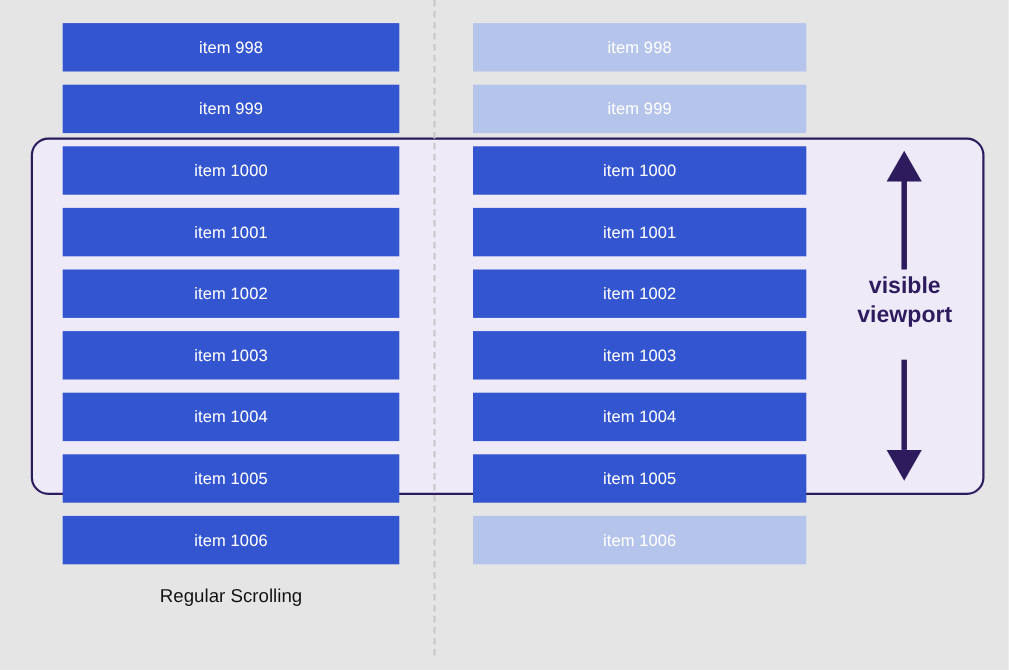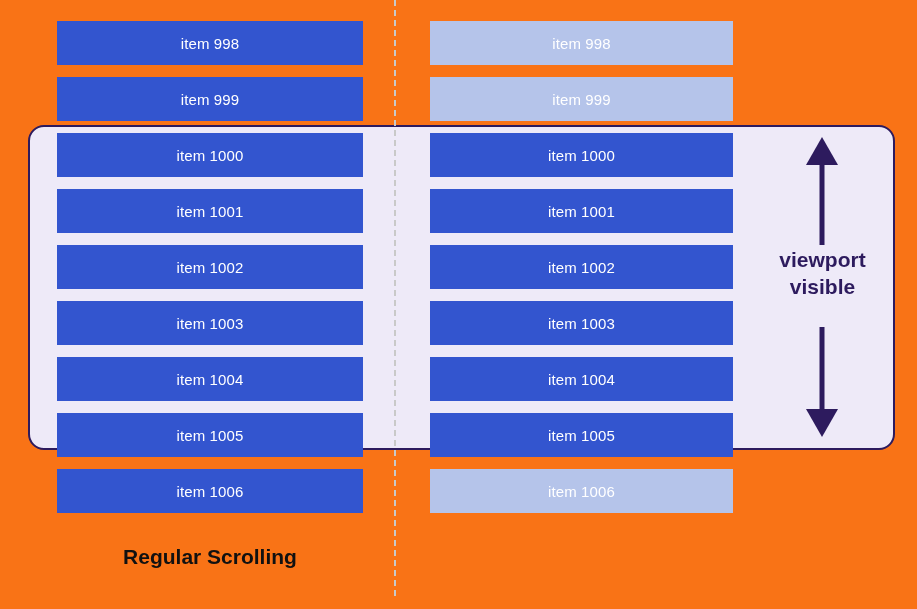--- a/index.html
+++ b/index.html
@@ -10,21 +10,21 @@
   body {
     font-family: "Liberation Sans", sans-serif;
     width: 917px;
     height: 609px;
     overflow: hidden;
   }
   #stage {
     position: relative;
     width: 917px;
     height: 609px;
-    background: #f97316;
+    background: #e5e5e5;
   }
 
   
   .viewport-box {
     position: absolute;
     left: 28px;
     top: 125px;
     width: 867px;
     height: 325px;
     box-sizing: border-box;
@@ -93,23 +93,23 @@
     text-align: center;
     font-size: 21px;
     font-weight: bold;
     line-height: 1.28;
     color: #2d1b5e;
   }
 
   
   .caption {
     position: absolute;
-    top: 545px;
-    font-size: 21px;
-    font-weight: bold;
+    top: 532px;
+    font-size: 17px;
+    font-weight: normal;
     color: #111111;
     text-align: center;
     z-index: 3;
   }
   .caption.left  { left: 57px;  width: 306px; }
   .caption.right { left: 430px; width: 303px; }
 </style>
 </head>
 <body>
 
@@ -146,20 +146,20 @@
   <div class="annotation">
     <svg class="arrow-svg" width="125" height="305" viewBox="0 0 125 305">
 
       <polygon points="62,2 78,30 46,30" fill="#2d1b5e"></polygon>
       <rect x="59.5" y="28" width="5" height="82" fill="#2d1b5e"></rect>
 
       <rect x="59.5" y="192" width="5" height="82" fill="#2d1b5e"></rect>
       <polygon points="62,302 78,274 46,274" fill="#2d1b5e"></polygon>
     </svg>
     <div class="label">
+      <div>visible</div>
       <div>viewport</div>
-      <div>visible</div>
     </div>
   </div>
 
   <div class="caption left">Regular Scrolling</div>
 
 </div>
 
 </body></html>

